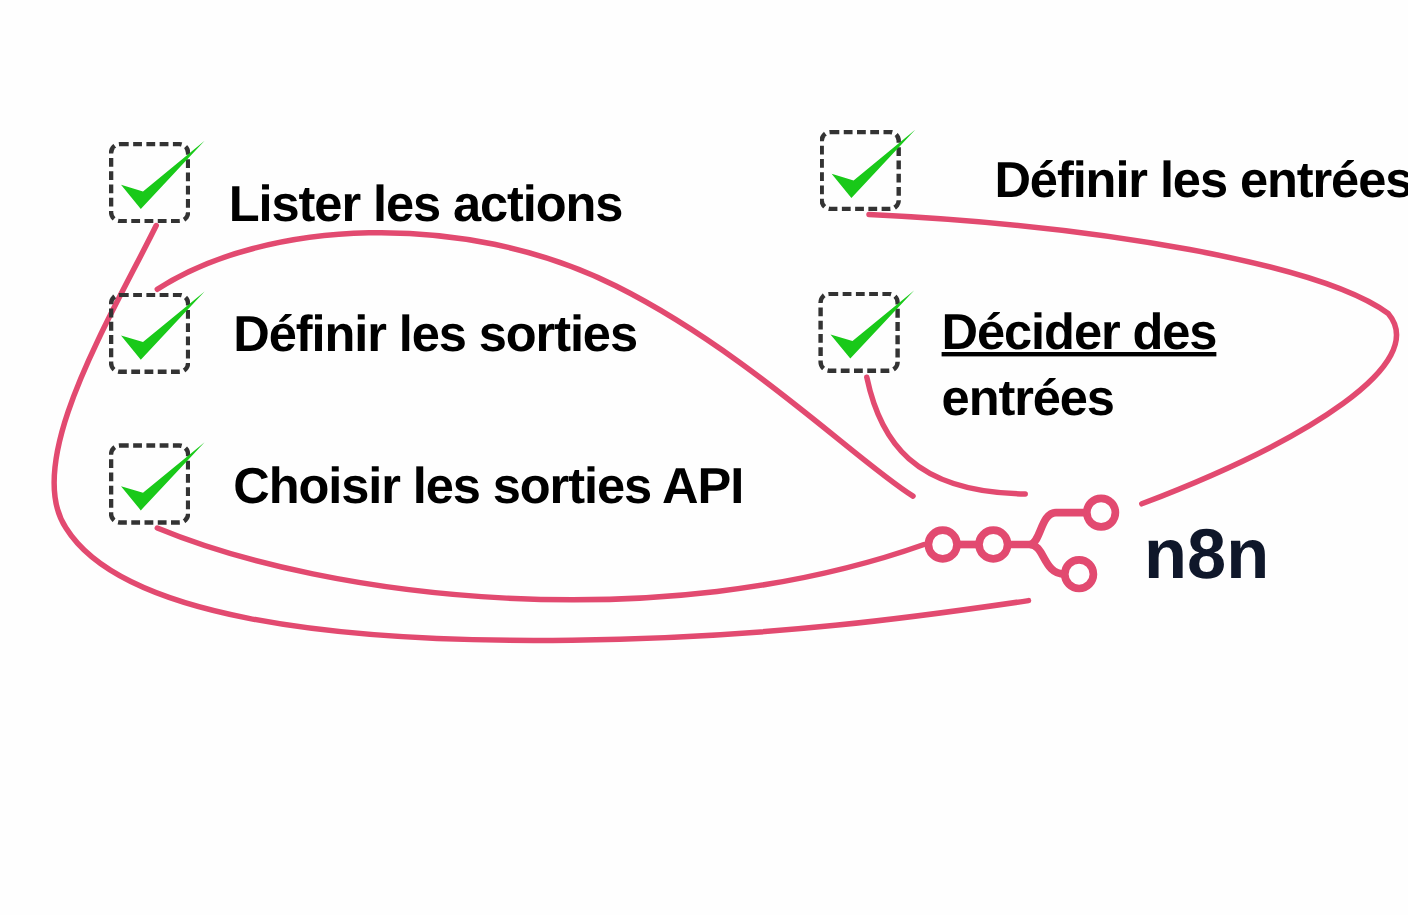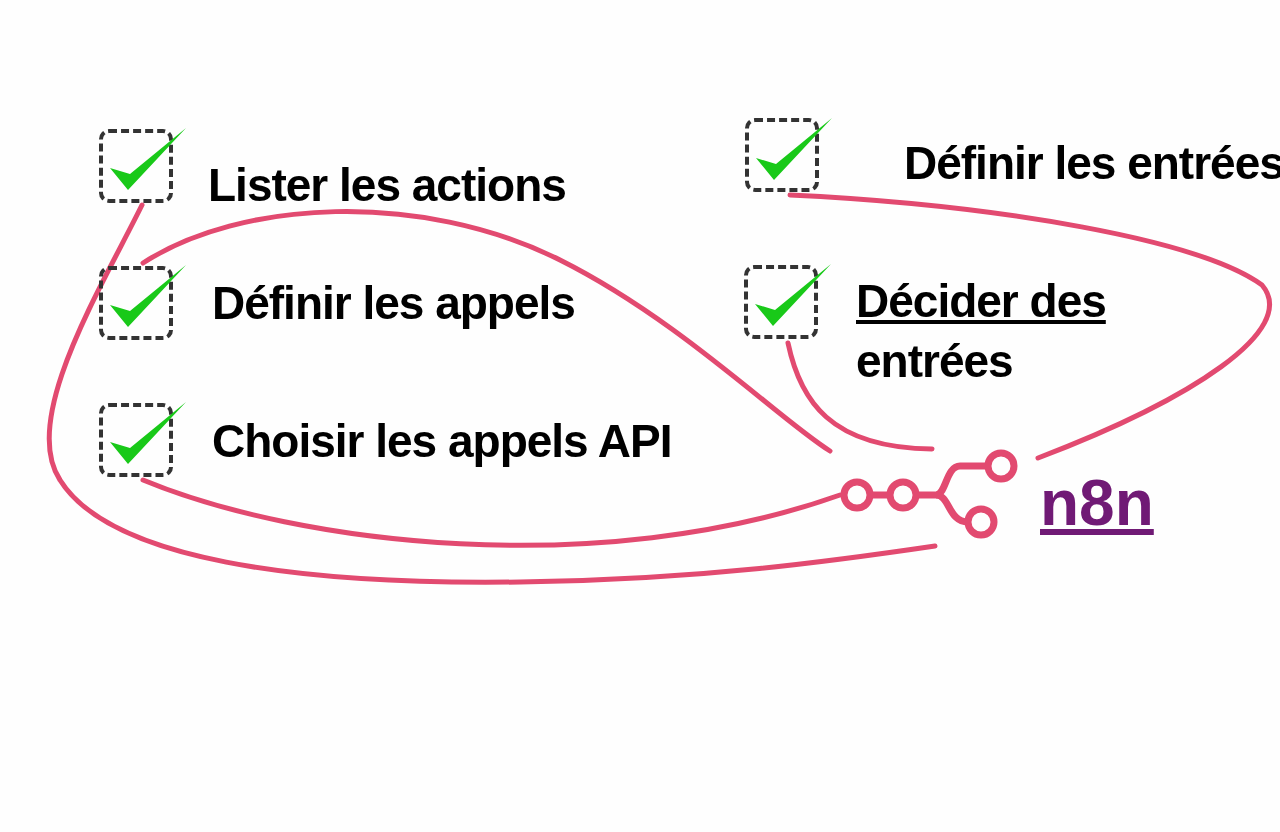--- a/index.html
+++ b/index.html
@@ -1,21 +1,21 @@
 <!DOCTYPE html>
 <html><head>
 <meta charset="utf-8">
 <style>
   html,body{margin:0;padding:0;background:#fefefe;}
   body{width:1280px;height:832px;position:relative;overflow:hidden;font-family:"Liberation Sans",sans-serif;}
   svg.links{position:absolute;left:0;top:0;width:1280px;height:832px;}
   .box{position:absolute;width:74px;height:74px;border:4px dashed #333;border-radius:10px;box-sizing:border-box;}
   .check{position:absolute;width:90px;height:90px;}
   .label{position:absolute;font-weight:bold;font-size:46px;color:#000;letter-spacing:-1px;line-height:56px;white-space:nowrap;}
-  .n8n-text{position:absolute;left:1040px;top:468px;font-weight:bold;font-size:64px;color:#701a75;line-height:70px;text-decoration:underline;}
+  .n8n-text{position:absolute;left:1040px;top:468px;font-weight:bold;font-size:64px;color:#0f172a;line-height:70px;}
 </style>
 </head>
 <body>
 
 <svg class="links" viewBox="0 0 1280 832">
   <g fill="none" stroke="#e24a70" stroke-width="5" stroke-linecap="round">
 
     <path d="M142,205 C100,290 20,420 60,480 C110,560 300,585 520,582 C700,580 840,560 935,546"></path>
 
     <path d="M143,263 C240,200 420,190 560,260 C680,320 780,420 830,451"></path>
@@ -44,29 +44,29 @@
       <path d="M10,50 L28,72 L86,10 L30,56 Z" fill="#19c919"></path>
     </svg>
   <div class="label" style="left:208px;top:138px;margin-top:19px;">Lister les actions</div>
 </div>
 
 <div>
   <div class="box" style="left:99px;top:266px;"></div>
   <svg class="check" style="left:100px;top:255px;" viewBox="0 0 90 90">
       <path d="M10,50 L28,72 L86,10 L30,56 Z" fill="#19c919"></path>
     </svg>
-  <div class="label" style="left:212px;top:275px;">Définir les appels</div>
+  <div class="label" style="left:212px;top:275px;">Définir les sorties</div>
 </div>
 
 <div>
   <div class="box" style="left:99px;top:403px;"></div>
   <svg class="check" style="left:100px;top:392px;" viewBox="0 0 90 90">
       <path d="M10,50 L28,72 L86,10 L30,56 Z" fill="#19c919"></path>
     </svg>
-  <div class="label" style="left:212px;top:413px;">Choisir les appels API</div>
+  <div class="label" style="left:212px;top:413px;">Choisir les sorties API</div>
 </div>
 
 <div>
   <div class="box" style="left:745px;top:118px;"></div>
   <svg class="check" style="left:746px;top:108px;" viewBox="0 0 90 90">
       <path d="M10,50 L28,72 L86,10 L30,56 Z" fill="#19c919"></path>
     </svg>
   <div class="label" style="left:904px;top:135px;">Définir les entrées</div>
 </div>
 

